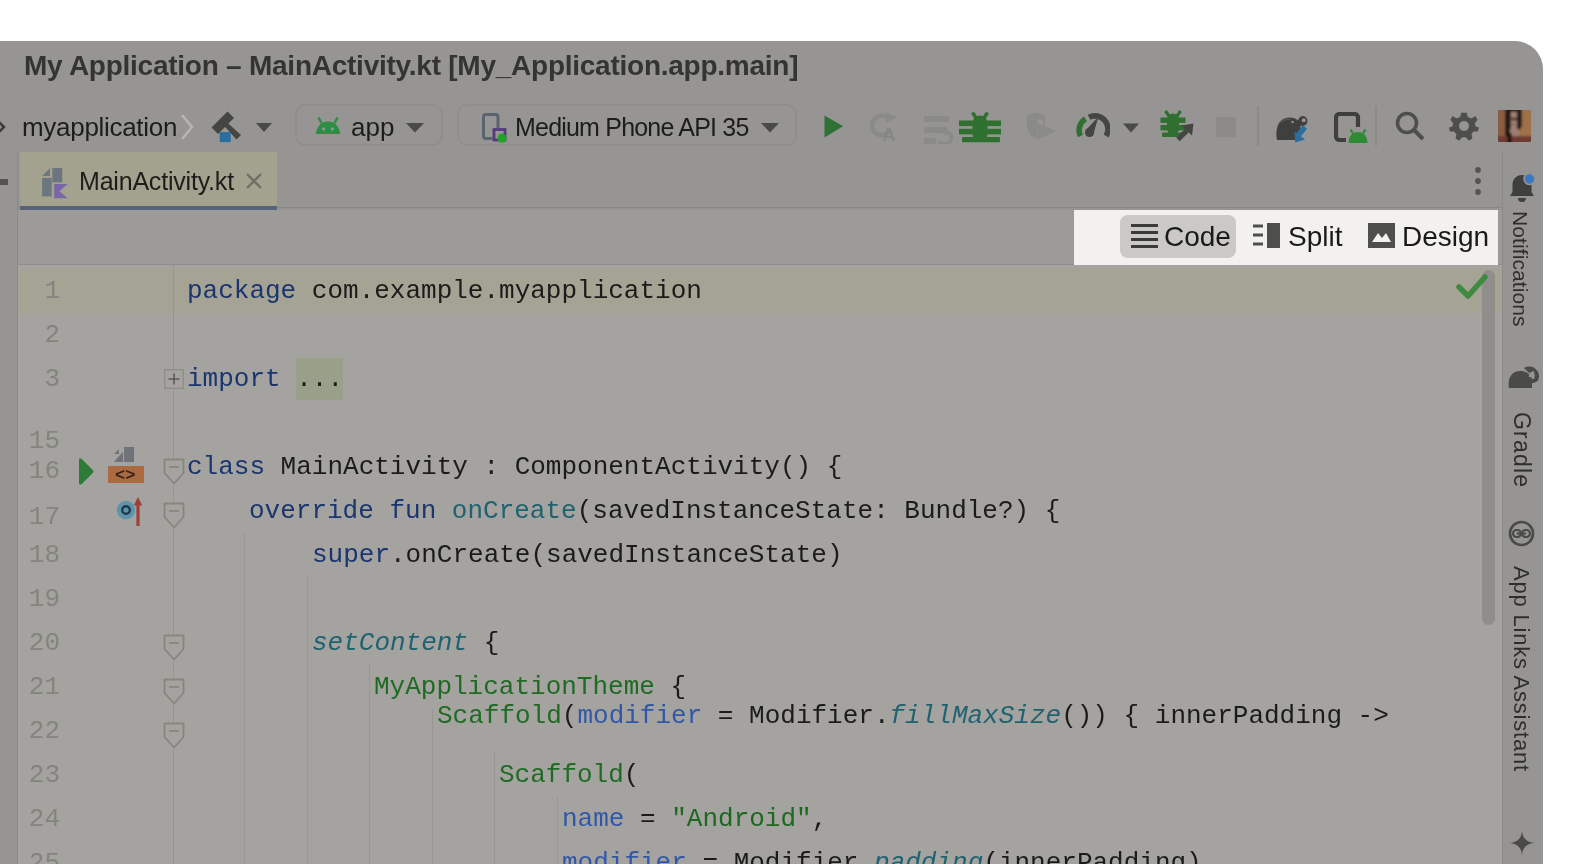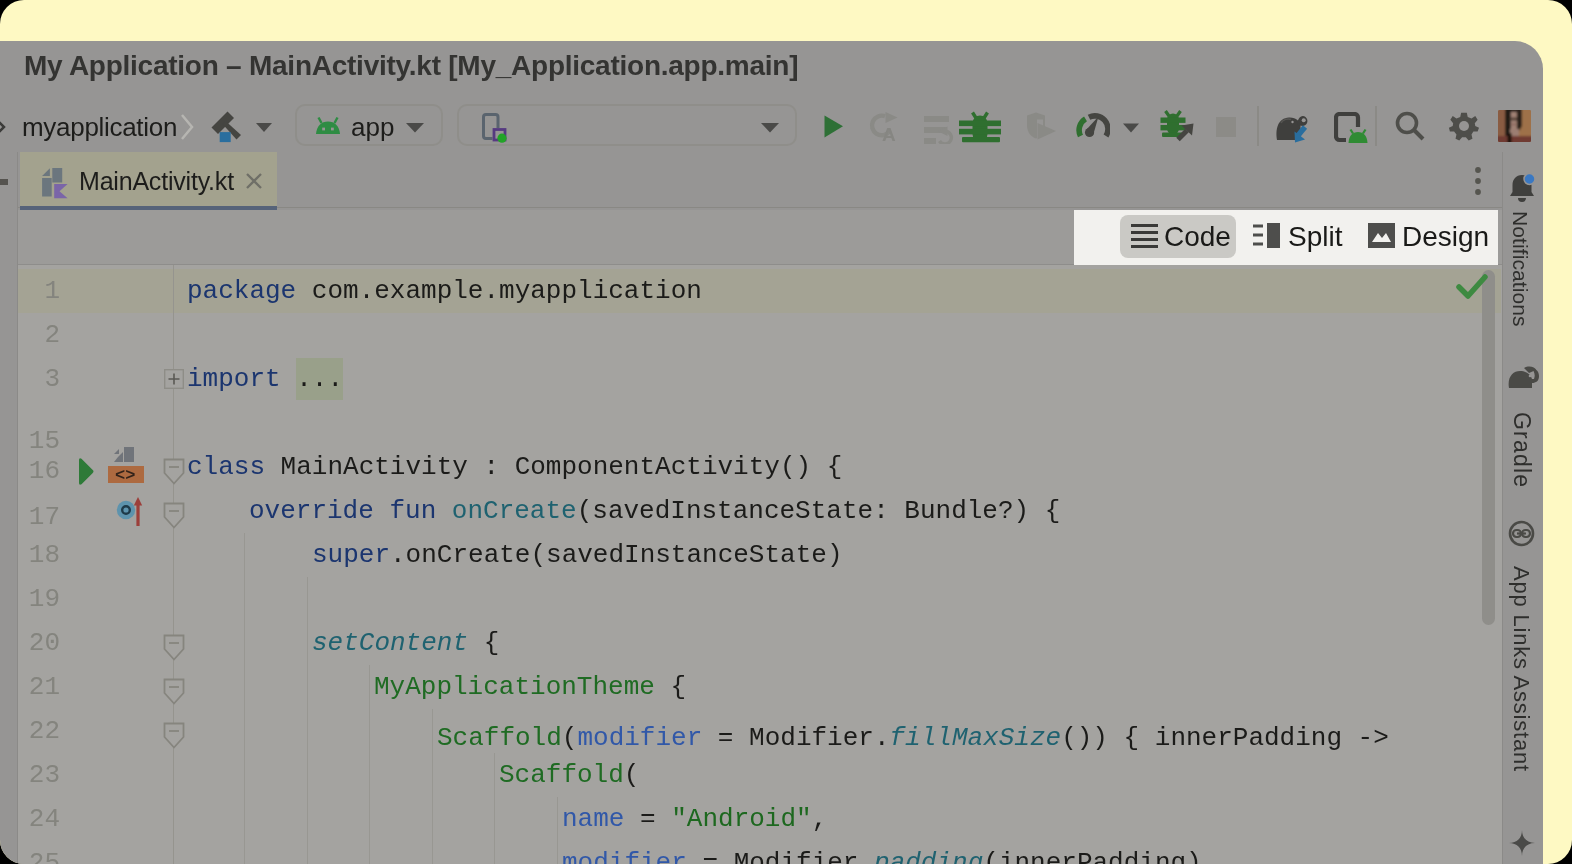--- a/index.html
+++ b/index.html
@@ -1,17 +1,17 @@
 <!DOCTYPE html>
 <html><head>
 <meta charset="utf-8">
 <style>
   html,body{margin:0;padding:0;background:#000;}
-  #page{position:relative;width:1572px;height:864px;background:#fef9c3;overflow:hidden;
-        font-family:"Liberation Sans",sans-serif;border-radius:24px;}
+  #page{position:relative;width:1572px;height:864px;background:#ffffff;overflow:hidden;
+        font-family:"Liberation Sans",sans-serif;}
   .abs{position:absolute;}
   #win{position:absolute;left:0;top:41px;width:1543px;height:823px;background:#969594;
        border-top-right-radius:28px;}
   .ui{color:#1d1d1b;font-size:26px;}
   .mono{font-family:"Liberation Mono",monospace;font-size:26px;white-space:pre;}
   .cline{position:absolute;height:44px;line-height:44px;}
   .num{position:absolute;width:42px;text-align:right;font-family:"Liberation Mono",monospace;
        font-size:26px;color:#84847e;height:44px;line-height:44px;left:18px;}
   .kw{color:#1b356f;}
   .tx{color:#1b1b19;}
@@ -60,20 +60,21 @@
     <path d="M2 3 L11 12.5 L20 3 Z" fill="#4a4a48"></path>
   </svg>
 
   <div class="abs" style="left:457px;top:104px;width:340px;height:42px;border:2px solid #8f8e8a;border-radius:10px;box-sizing:border-box;"></div>
   <svg class="abs" style="left:480px;top:110px;" width="30" height="34" viewBox="0 0 30 34">
     <rect x="3.5" y="4.5" width="14.5" height="24" rx="2.5" fill="none" stroke="#5a646e" stroke-width="3"></rect>
     <rect x="12.5" y="18" width="15" height="15" fill="#969594"></rect>
     <rect x="14" y="19.5" width="11" height="10.5" fill="none" stroke="#563a80" stroke-width="2.8"></rect>
     <circle cx="22" cy="28.2" r="4.6" fill="#22a327"></circle>
   </svg>
+  <div class="abs ui" style="left:515px;top:113px;font-size:25px;letter-spacing:-0.8px;">Medium Phone API 35</div>
   <svg class="abs" style="left:759px;top:120px;" width="22" height="14" viewBox="0 0 22 14">
     <path d="M2 3 L11 12.5 L20 3 Z" fill="#4a4a48"></path>
   </svg>
 
   <svg class="abs" style="left:824px;top:114px;" width="20" height="25" viewBox="0 0 20 25">
     <path d="M0.5 1.5 L19 12.2 L0.5 23.5 Z" fill="#2e7036"></path>
   </svg>
 
   <svg class="abs" style="left:868px;top:110px;" width="32" height="32" viewBox="0 0 32 32">
     <path d="M17 6.2 A9.8 9.8 0 1 0 21.5 21.5" fill="none" stroke="#8a8a86" stroke-width="4.4"></path>
@@ -304,21 +305,21 @@
     <path d="M6 9 L16 9" stroke="#86857e" stroke-width="1.8"></path>
   </svg>
 
   <div class="cline mono" style="left:187px;top:269px;"><span class="kw">package</span><span class="tx"> com.example.myapplication</span></div>
   <div class="cline mono" style="left:187px;top:357px;"><span class="kw">import</span><span class="tx"> ...</span></div>
   <div class="cline mono" style="left:249px;top:489px;"><span class="kw">override</span><span class="tx"> </span><span class="kw">fun</span><span class="tx"> </span><span class="fn">onCreate</span><span class="tx">(savedInstanceState: Bundle?) </span><span class="tx">{</span></div>
   <div class="cline mono" style="left:187px;top:445px;"><span class="kw">class</span><span class="tx"> MainActivity : ComponentActivity() </span><span class="tx">{</span></div>
   <div class="cline mono" style="left:312px;top:533px;"><span class="kw">super</span><span class="tx">.onCreate(savedInstanceState)</span></div>
   <div class="cline mono" style="left:312px;top:621px;"><span class="fni">setContent</span><span class="tx"> </span><span class="tx">{</span></div>
   <div class="cline mono" style="left:374px;top:665px;"><span class="gr">MyApplicationTheme</span><span class="tx"> </span><span class="tx">{</span></div>
-  <div class="cline mono" style="left:437px;top:716px;"><span class="gr">Scaffold</span><span class="tx">(</span><span class="pa">modifier</span><span class="tx"> = Modifier.</span><span class="fni">fillMaxSize</span><span class="tx">()) </span><span class="tx">{</span><span class="tx"> innerPadding </span><span class="tx">-&gt;</span></div>
+  <div class="cline mono" style="left:437px;top:694px;"><span class="gr">Scaffold</span><span class="tx">(</span><span class="pa">modifier</span><span class="tx"> = Modifier.</span><span class="fni">fillMaxSize</span><span class="tx">()) </span><span class="tx">{</span><span class="tx"> innerPadding </span><span class="tx">-&gt;</span></div>
   <div class="cline mono" style="left:499px;top:753px;"><span class="gr">Scaffold</span><span class="tx">(</span></div>
   <div class="cline mono" style="left:562px;top:797px;"><span class="pa">name</span><span class="tx"> = </span><span class="st">"Android"</span><span class="tx">,</span></div>
   <div class="cline mono" style="left:562px;top:841px;"><span class="pa">modifier</span><span class="tx"> = Modifier.</span><span class="fni">padding</span><span class="tx">(innerPadding)</span></div>
 
   <div class="abs" style="left:1482px;top:270px;width:13px;height:355px;background:#8f8e8a;border-radius:7px;"></div>
 
   <svg class="abs" style="left:1455px;top:271px;" width="34" height="30" viewBox="0 0 34 30">
     <path d="M4 16 L13 25 L30 6" fill="none" stroke="#3e8a41" stroke-width="5.5" stroke-linecap="round" stroke-linejoin="round"></path>
   </svg>
 

